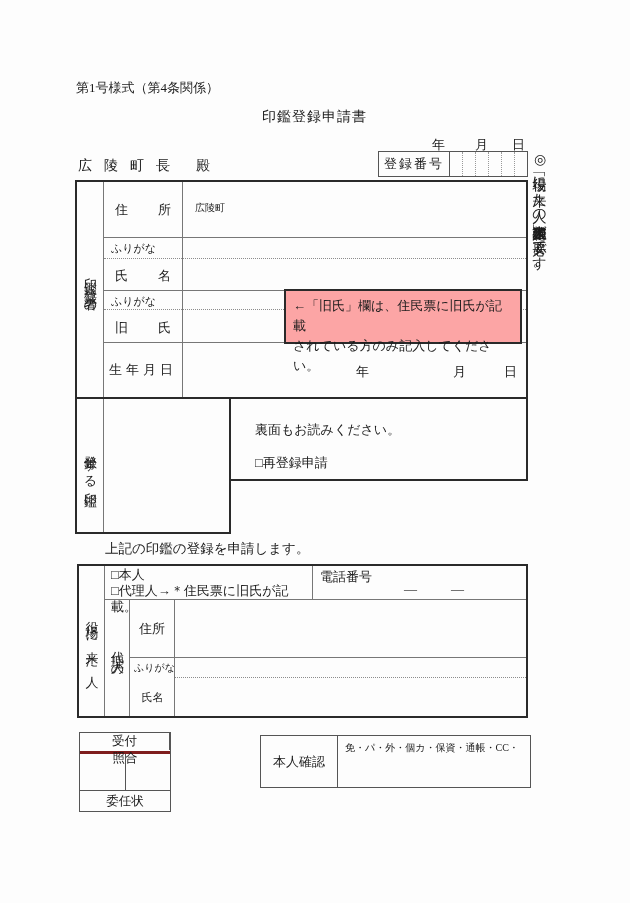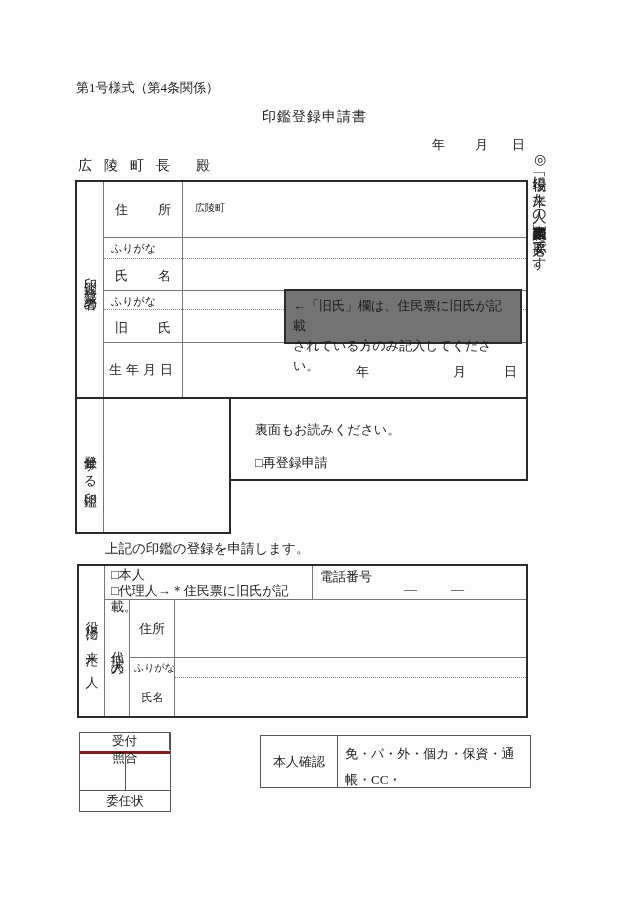--- a/index.html
+++ b/index.html
@@ -51,21 +51,21 @@
   .bd-label { position:absolute; left:0; right:0; top:0; bottom:0; display:flex; align-items:center; justify-content:center; font-size:13px; letter-spacing:4px; }
   .bd-ymd span { position:absolute; top:20px; font-size:13px; }
 
   
   .seal-box { left:75px; top:397px; width:156px; height:137px; }
   .seal-note-box { left:229px; top:397px; width:299px; height:84px; font-size:13px; }
   .seal-note-box .l1 { position:absolute; left:24px; top:22px; }
   .seal-note-box .l2 { position:absolute; left:24px; top:55px; }
 
   
-  .callout { left:284px; top:289px; width:238px; height:55px; border:2px solid #2a2a2a; background:#737373; z-index:5; padding:5px 7px; font-size:13px; line-height:20px; }
+  .callout { left:284px; top:289px; width:238px; height:55px; border:2px solid #2a2a2a; background:#fca5a5; z-index:5; padding:5px 7px; font-size:13px; line-height:20px; }
 
   .statement { left:105px; top:540px; font-size:13.5px; }
 
   
   .visitor { left:77px; top:564px; width:451px; height:154px; }
   .vis-top { position:absolute; left:26px; right:0; top:0; height:34px; border-bottom:1px solid #777; }
   .cb-cell { position:absolute; left:1px; top:0; bottom:0; width:207px; border-right:1px solid #777; padding:1px 0 0 5px; font-size:13px; line-height:16px; }
   .phone-cell { position:absolute; left:207px; right:0; top:0; bottom:0; font-size:13px; }
   .phone-cell .plbl { position:absolute; left:8px; top:2px; }
   .phone-cell .d1 { position:absolute; left:92px; top:15px; }
@@ -82,40 +82,51 @@
   
   .stamp { left:79px; top:732px; width:92px; height:80px; border:1px solid #555; }
   .stamp .hdr { position:absolute; left:0; right:0; top:0; height:21px; border-bottom:3px solid #7f1d1d; display:flex;flex-direction:column; }
   .stamp .hdr div { flex:1; display:flex; align-items:center; justify-content:center; font-size:12.5px; }
   .stamp .hdr div:first-child { border-right:1px solid #555; }
   .stamp .mid-div { position:absolute; left:45px; top:21px; height:37px; border-left:1px solid #555; }
   .stamp .ftr { position:absolute; left:0; right:0; bottom:0; height:21px; border-top:1px solid #555; display:flex; align-items:center; justify-content:center; font-size:12.5px; }
 
   .identity { left:260px; top:735px; width:271px; height:53px; border:1px solid #555; display:flex; }
   .identity .ilbl { width:77px; border-right:1px solid #555; display:flex; align-items:center; justify-content:center; font-size:13px; }
-  .identity .ival { flex:1; padding:5px 6px 0 7px; font-size:13px; line-height:26px; }
+  .identity .ival { flex:1; padding:5px 6px 0 7px; font-size:10px; line-height:14px; }
 </style>
 </head>
 <body>
 
 <div class="page">
 
   <div class="abs form-number">第1号様式（第4条関係）</div>
   <div class="abs title">印鑑登録申請書</div>
 
   <div class="top-date">
     <span style="left:432px">年</span>
     <span style="left:475px">月</span>
     <span style="left:512px">日</span>
   </div>
 
   <div class="abs addressee">
     <span>広陵町長</span><span class="honor">殿</span>
   </div>
 
+  <div class="abs regbox">
+    <div class="lbl">登録番号</div>
+    <div class="cells">
+      <div class="cell"></div>
+      <div class="cell"></div>
+      <div class="cell"></div>
+      <div class="cell"></div>
+      <div class="cell"></div>
+      <div class="cell"></div>
+    </div>
+  </div>
 
   <div class="abs side-note v">◎「役場に来た人の本人確認書類」が必要です。</div>
 
   <div class="abs rows-area bold-box">
     <div class="groupcol">
       <span class="v">印鑑登録者の</span>
     </div>
     <div class="rows">
 
       <div class="row r1">

